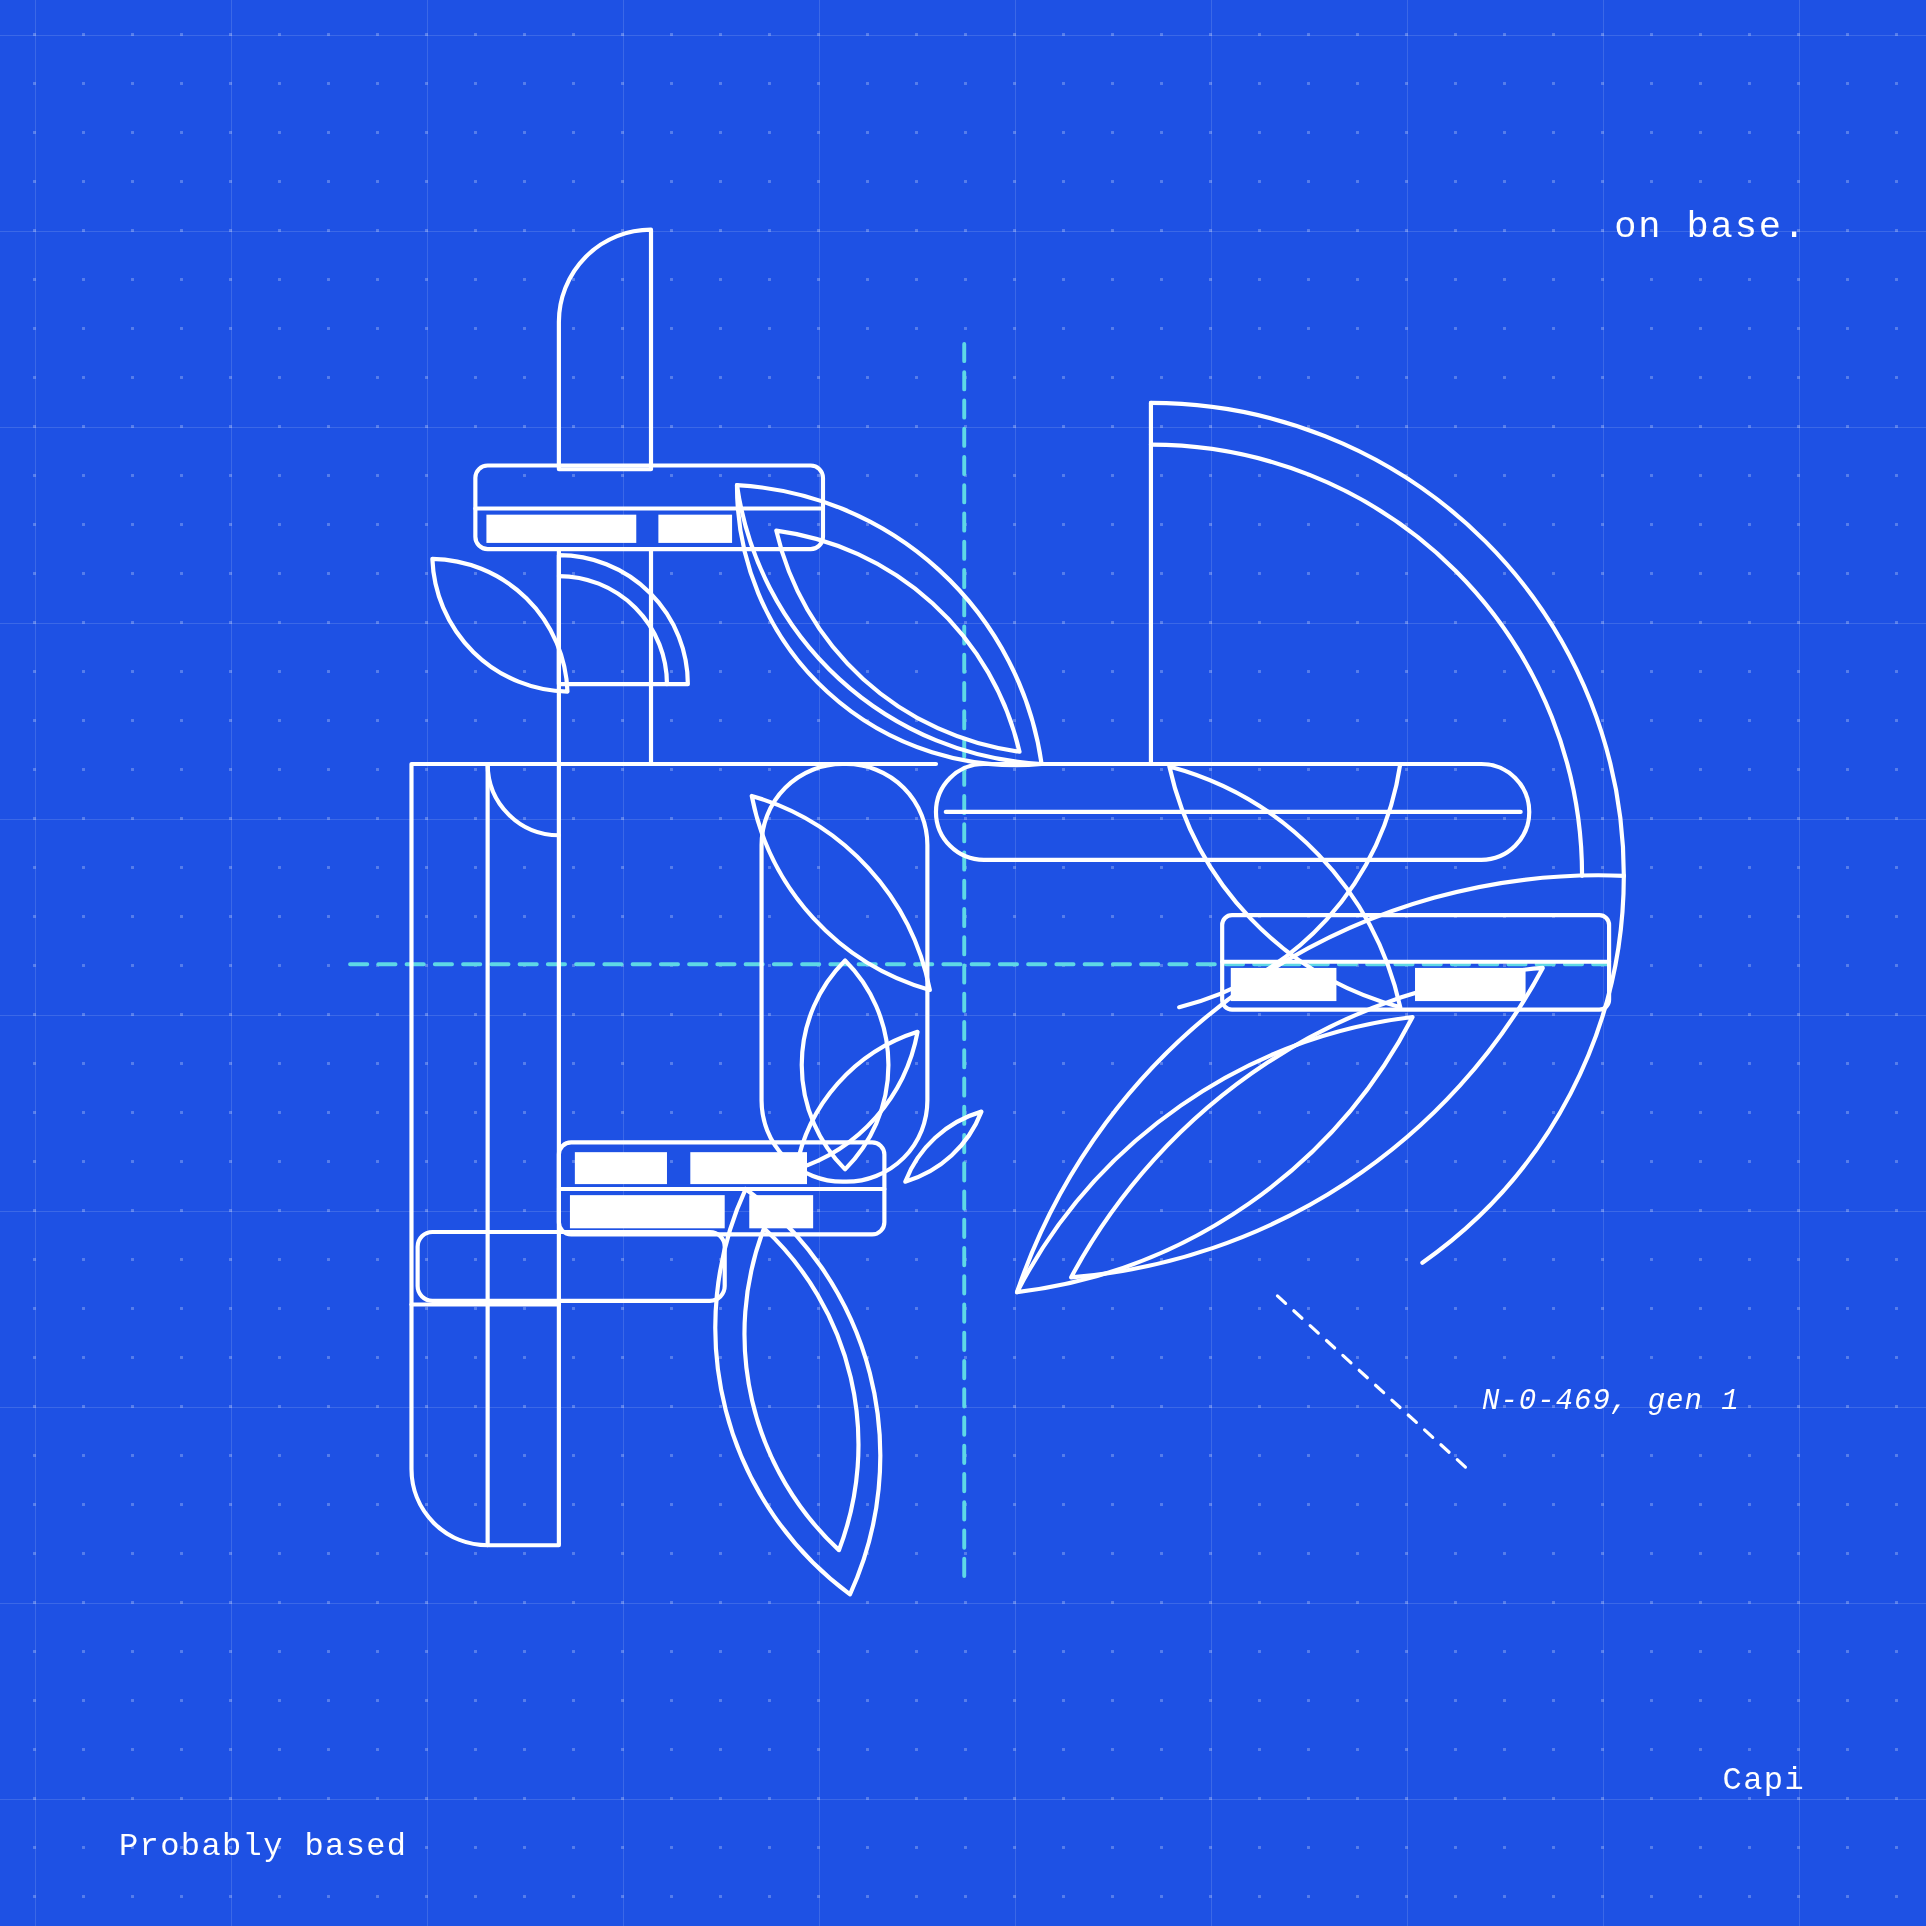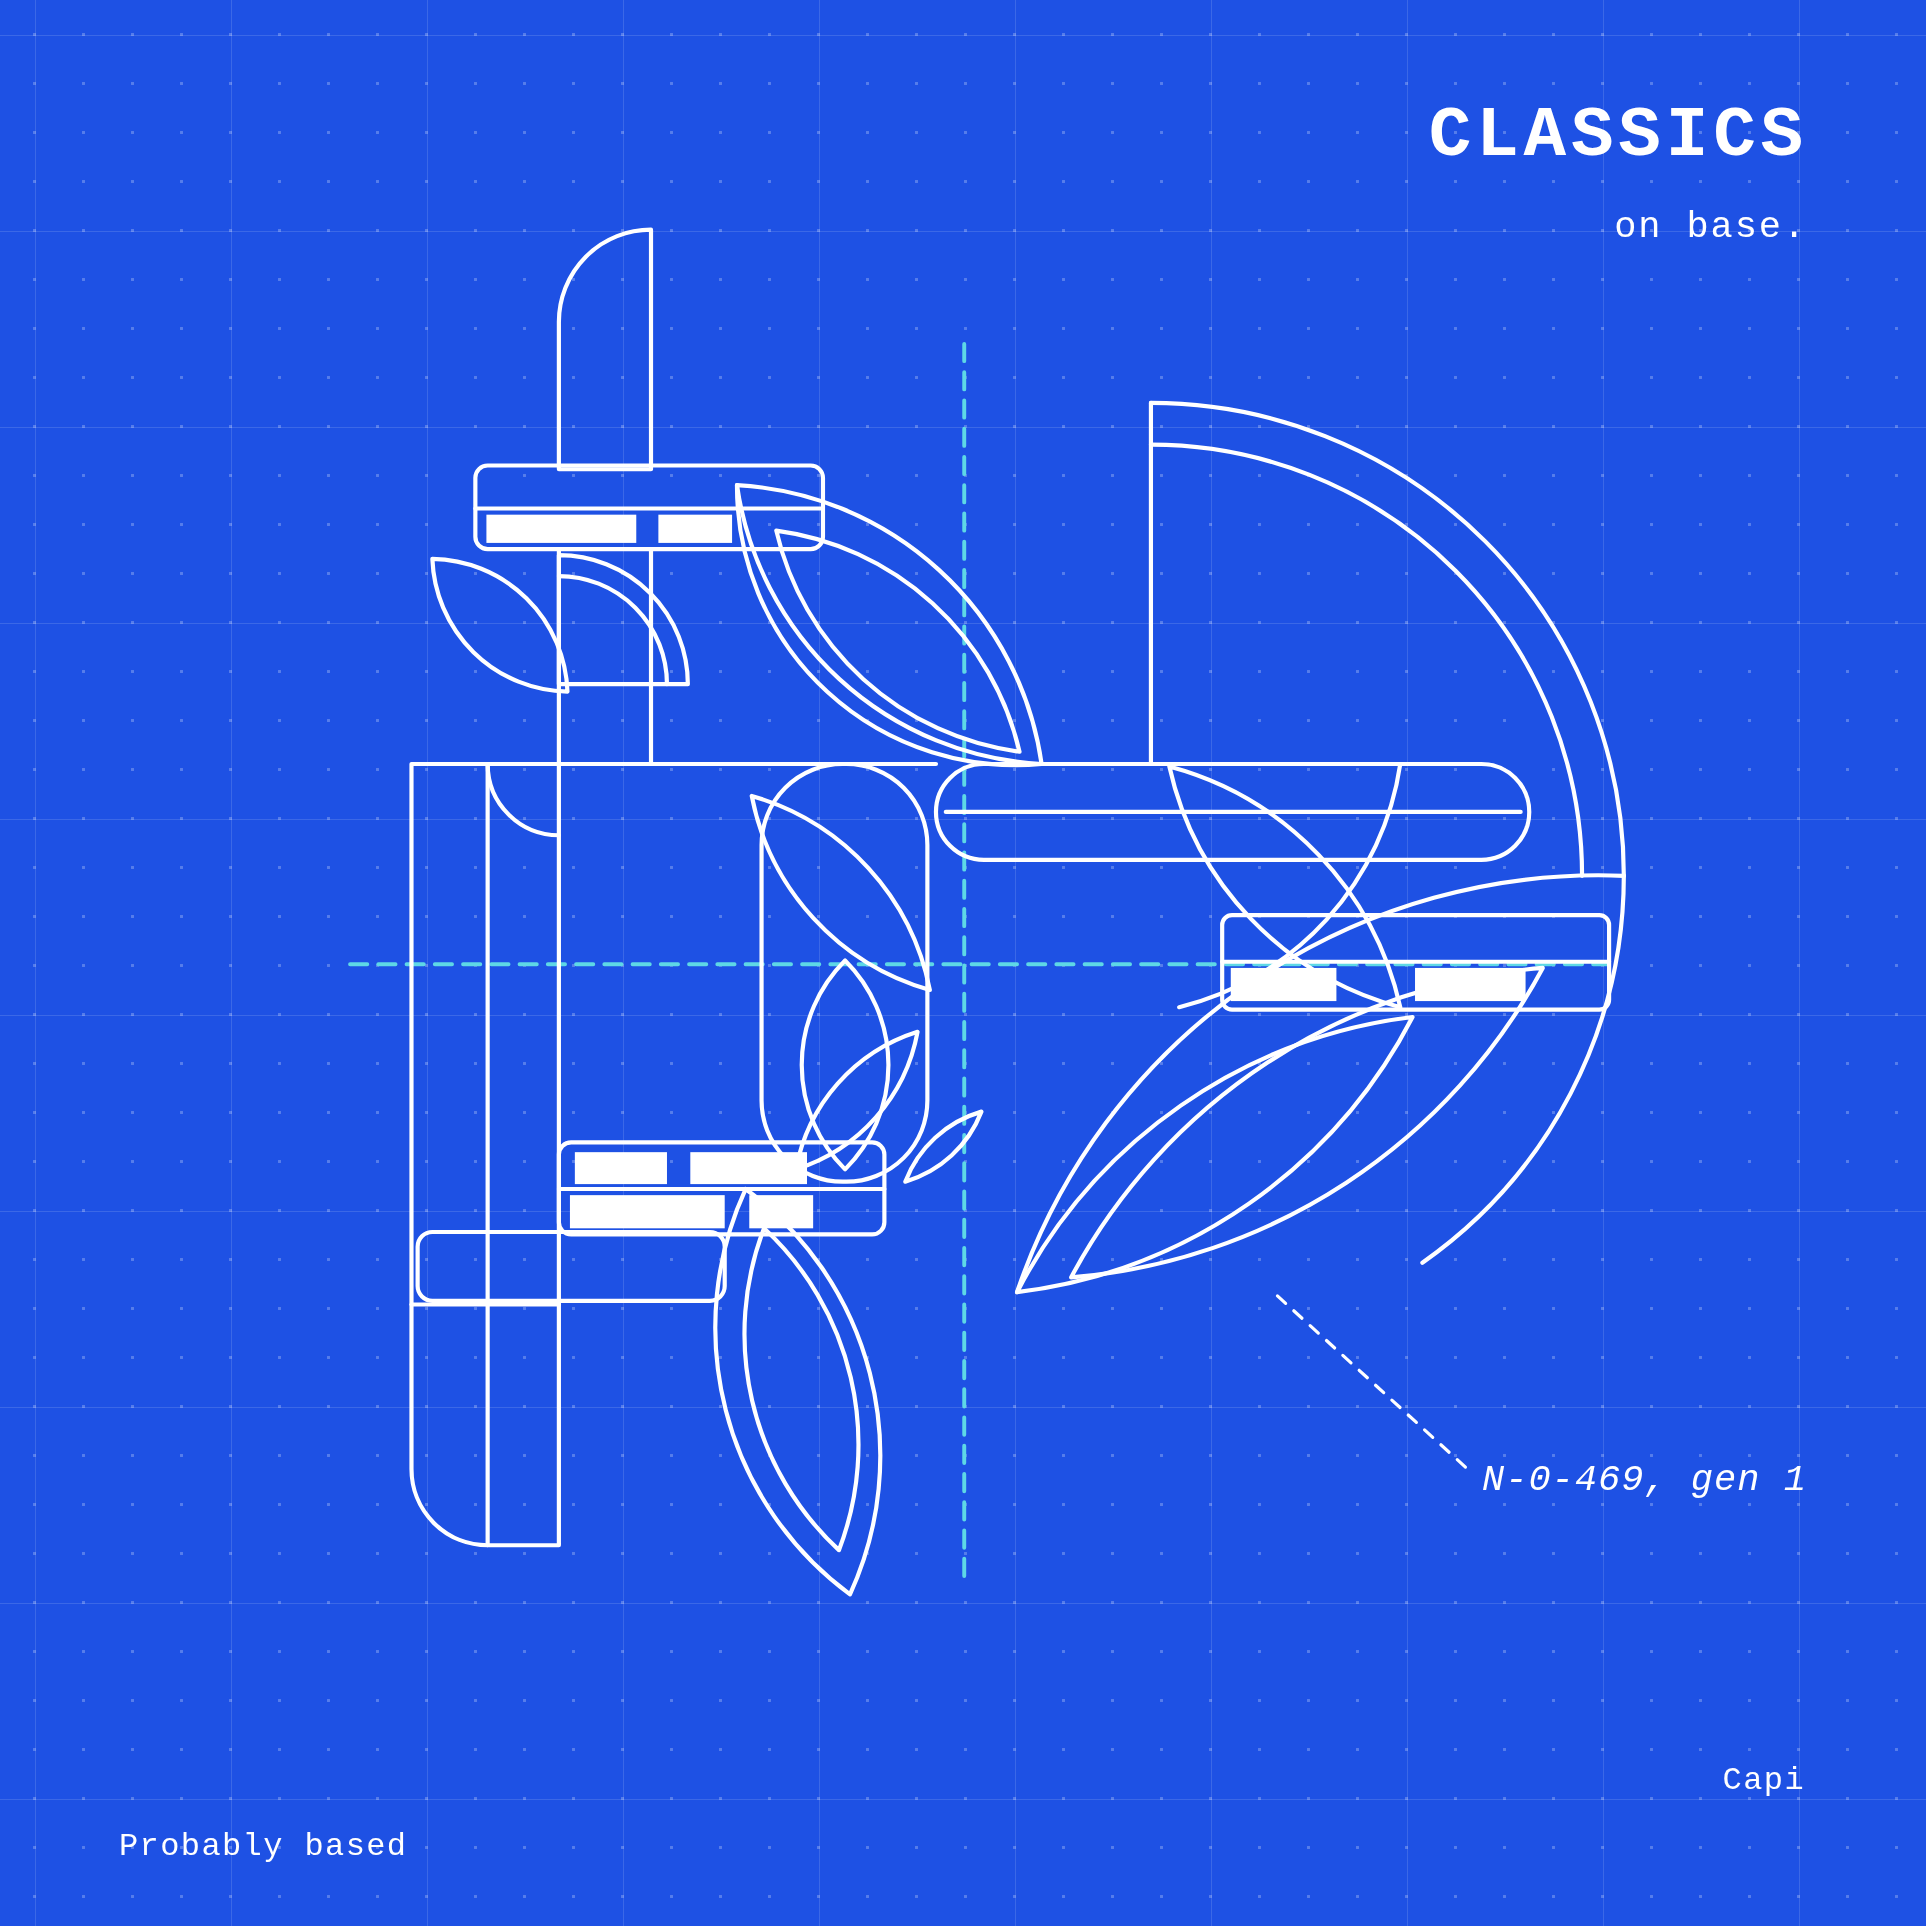--- a/index.html
+++ b/index.html
@@ -43,22 +43,22 @@
   }
   .subtitle {
     top: 206px;
     right: 119px;
     font-size: 37px;
     letter-spacing: 1.9px;
     text-align: right;
   }
   .annotation {
     left: 1482px;
-    top: 1459px;
-    font-size: 37px;
+    top: 1385px;
+    font-size: 29px;
     font-style: italic;
     letter-spacing: 1px;
   }
   .footer-left {
     left: 119px;
     top: 1707px;
     font-size: 32px;
     line-height: 1.75;
     letter-spacing: 1.4px;
   }
@@ -140,21 +140,20 @@
       <path d="M960,820 A240,240 0 0 0 1140,622"></path>
 
       <path d="M828,1052 A420,420 0 0 1 1150,828 A420,420 0 0 1 828,1052 Z"></path>
       <path d="M828,1052 A500,500 0 0 1 1322,713"></path>
       <path d="M872,1040 A480,480 0 0 1 1256,788 A480,480 0 0 1 872,1040 Z"></path>
     </g>
 
     <path d="M1040,1055 L1197,1198" stroke="#ffffff" stroke-width="2.6" stroke-dasharray="9 9"></path>
   </svg>
 
-  <div class="txt title">CLASSICS</div>
   <div class="txt subtitle">on base.</div>
   <div class="txt annotation">N-0-469, gen 1</div>
 
   <div class="txt footer-left">
     <div>Probably based</div>
     
   </div>
 
   <div class="txt credit">Capi</div>
 

